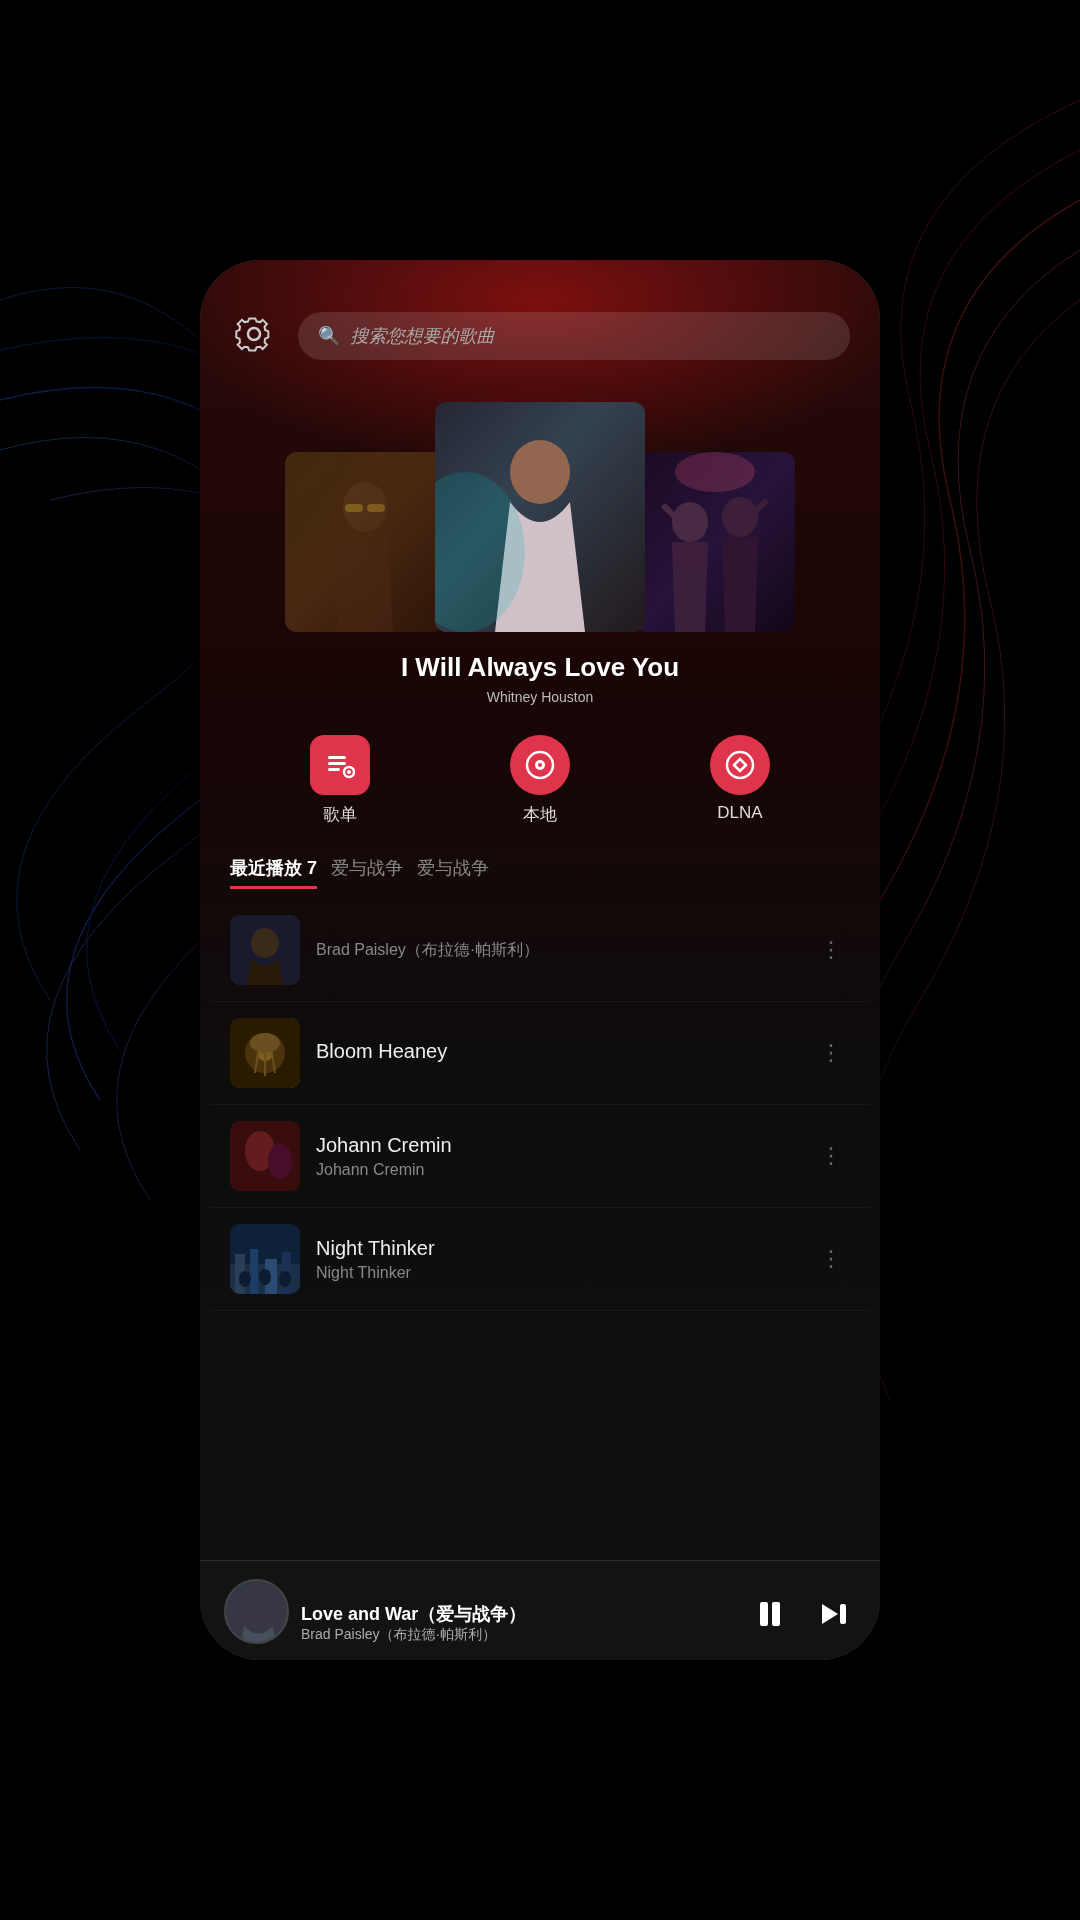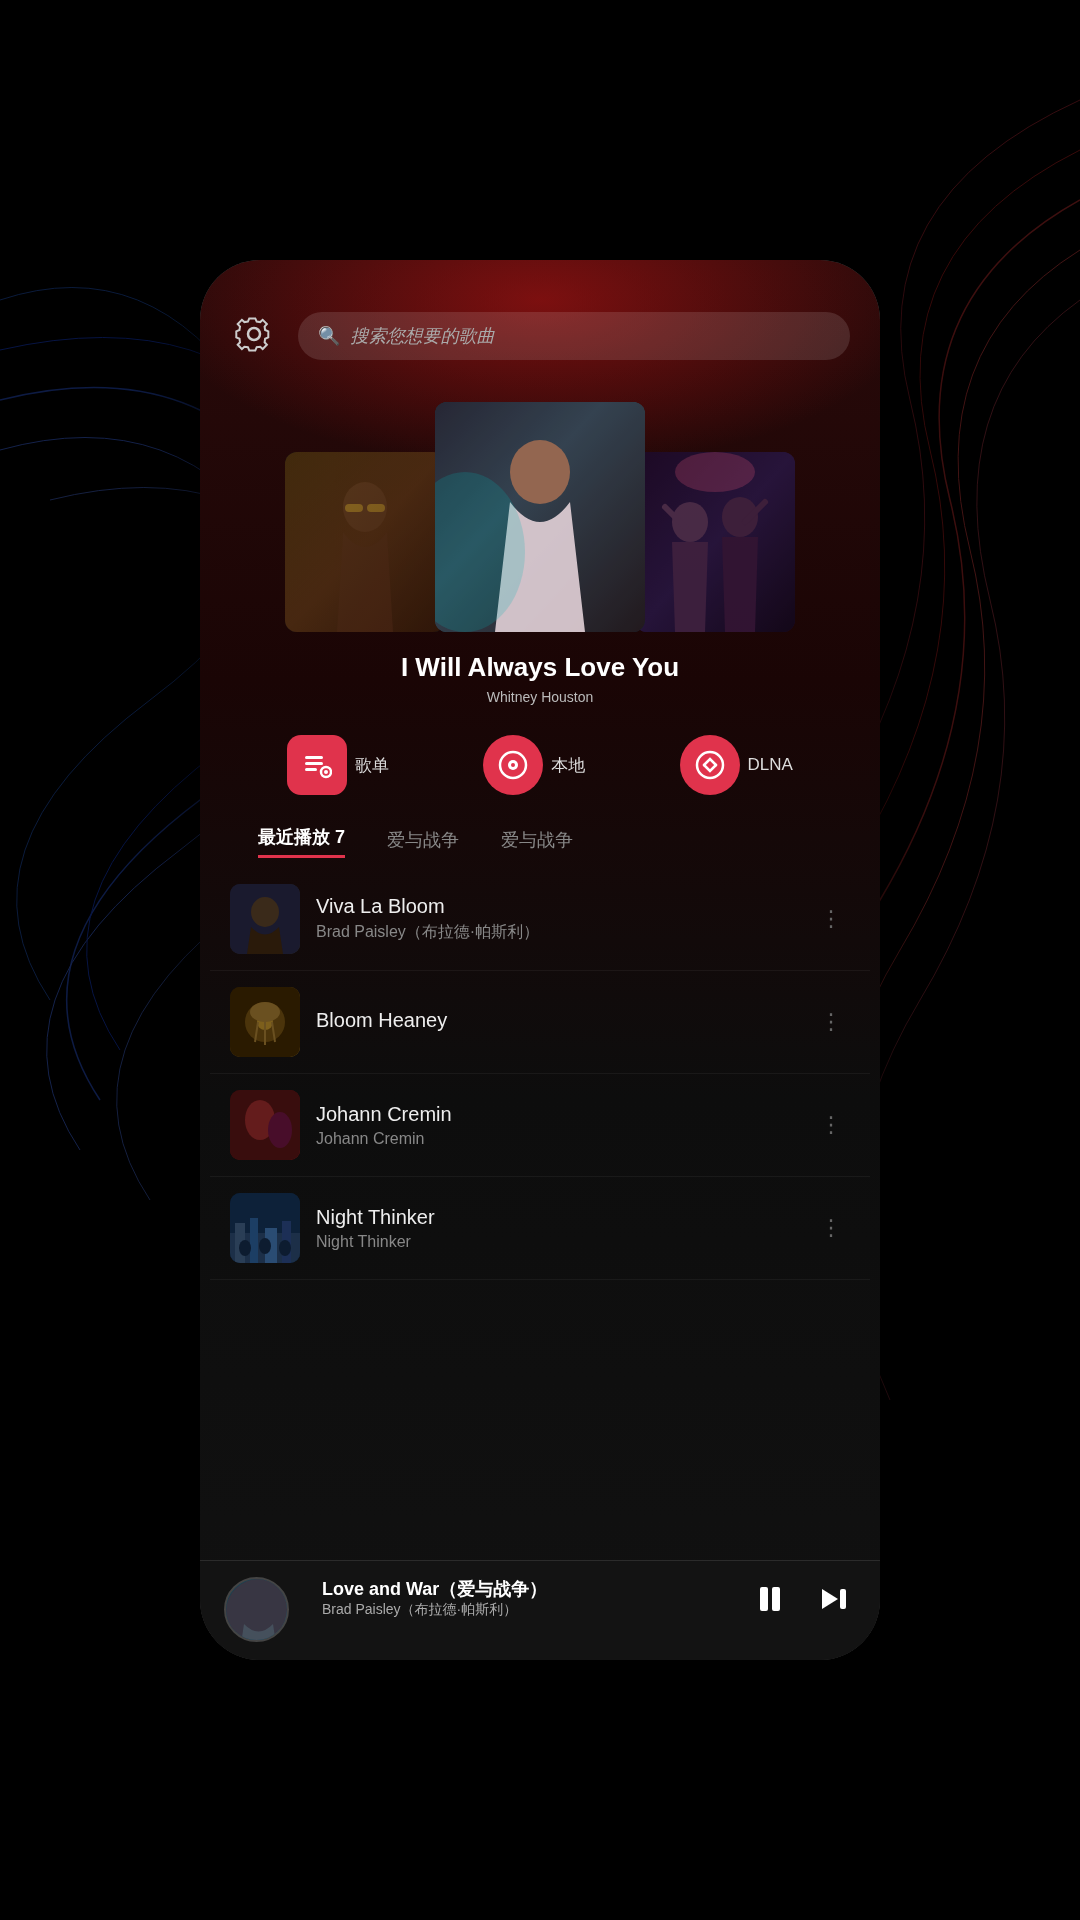--- a/index.html
+++ b/index.html
@@ -187,21 +187,21 @@
     .nav-icons {
       position: relative;
       z-index: 10;
       display: flex;
       justify-content: space-around;
       padding: 30px 40px 10px;
     }
 
     .nav-item {
       display: flex;
-      flex-direction: row;
+      flex-direction: column;
       align-items: center;
       gap: 8px;
       cursor: pointer;
     }
 
     .nav-icon-circle {
       width: 60px;
       height: 60px;
       background: #e0334c;
       border-radius: 50%;
@@ -225,24 +225,23 @@
     .nav-label {
       color: #ddd;
       font-size: 17px;
     }
 
     
     .tabs-row {
       position: relative;
       z-index: 10;
       display: flex;
-      align-items: flex-end;
+      align-items: flex-start;
       padding: 20px 30px 10px;
-      gap: 42px;
-      margin-left: 28px;
+      gap: 14px;
     }
 
     .tab-item {
       font-size: 18px;
       color: #888;
       padding-bottom: 6px;
       cursor: pointer;
     }
 
     .tab-item.active {
@@ -306,23 +305,23 @@
     
     .now-playing {
       position: absolute;
       bottom: 0;
       left: 0;
       right: 0;
       z-index: 20;
       background: rgba(20,20,20,0.95);
       border-top: 1px solid rgba(255,255,255,0.1);
       display: flex;
-      align-items: flex-start;
+      align-items: flex-end;
       padding: 16px 24px;
-      gap: 33px;
+      gap: 12px;
       height: 100px;
     }
 
     .np-thumb {
       width: 65px;
       height: 65px;
       border-radius: 50%;
       background: linear-gradient(135deg, #1a3a4a, #2a6a7a);
       flex-shrink: 0;
       overflow: hidden;
@@ -534,21 +533,20 @@
 
       <div class="song-row">
         <div class="song-thumb thumb-1">
           <svg width="70" height="70" viewBox="0 0 70 70" xmlns="http://www.w3.org/2000/svg">
             <rect width="70" height="70" fill="#1a1a2e"></rect>
             <ellipse cx="35" cy="28" rx="14" ry="15" fill="#3a2a1a"></ellipse>
             <path d="M21,43 Q35,58 49,43 L53,70 L17,70 Z" fill="#2a1a0a"></path>
           </svg>
         </div>
         <div class="song-meta">
-          <div class="song-name">Viva La Bloom</div>
           <div class="song-sub">Brad Paisley（布拉德·帕斯利）</div>
         </div>
         <span class="more-dots">⋮</span>
       </div>
 
       <div class="song-row">
         <div class="song-thumb thumb-2">
           <svg width="70" height="70" viewBox="0 0 70 70" xmlns="http://www.w3.org/2000/svg">
             <rect width="70" height="70" fill="#2a1a00"></rect>
             <circle cx="35" cy="35" r="20" fill="#5a4010" opacity="0.7"></circle>

